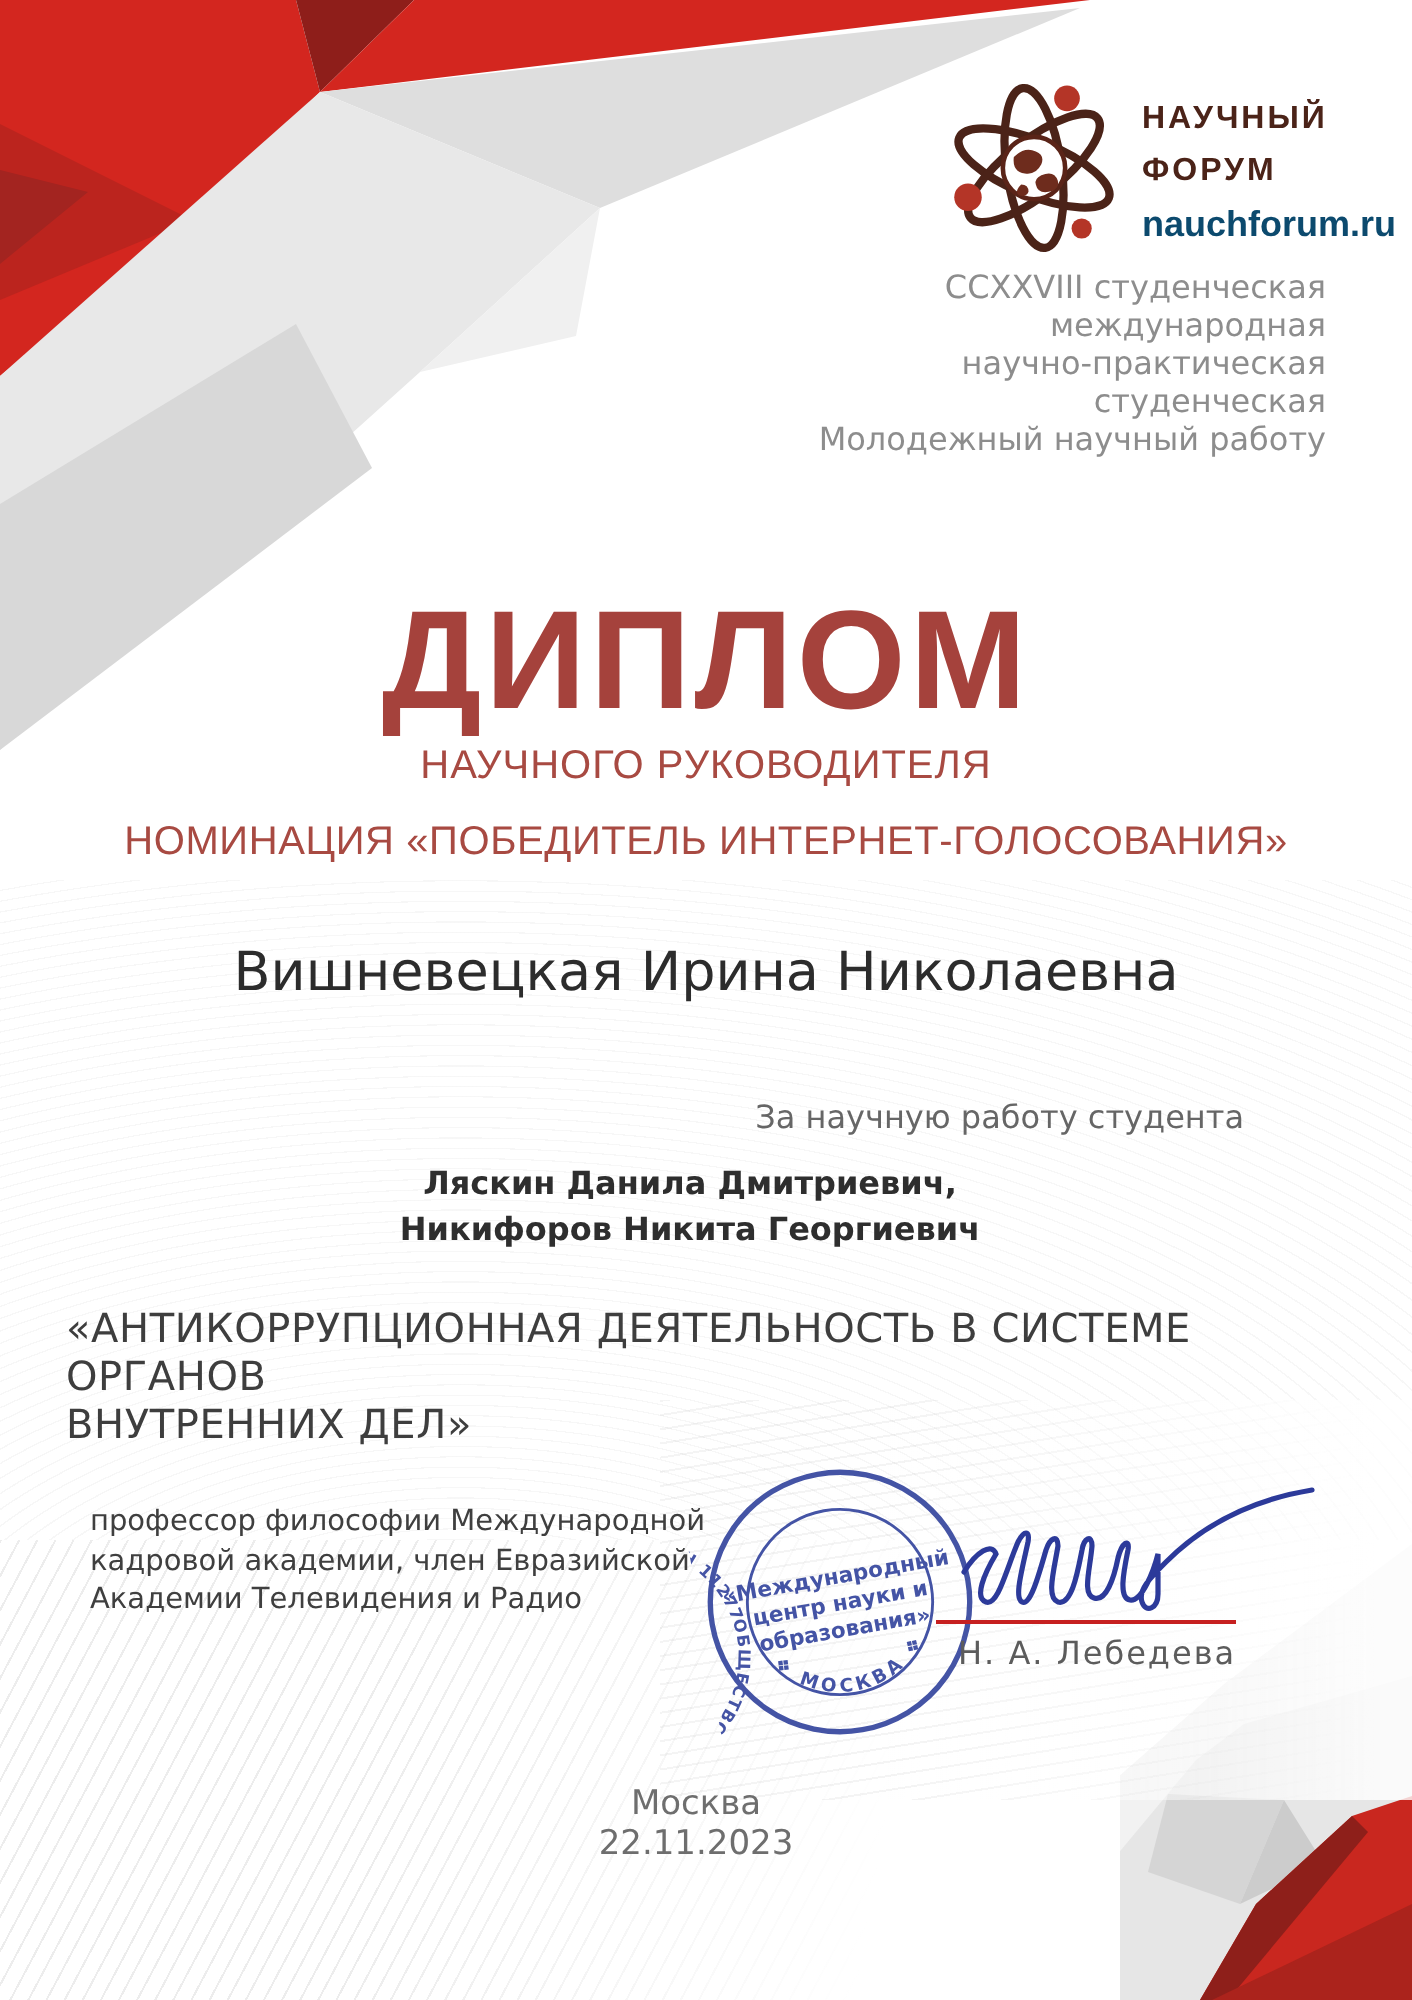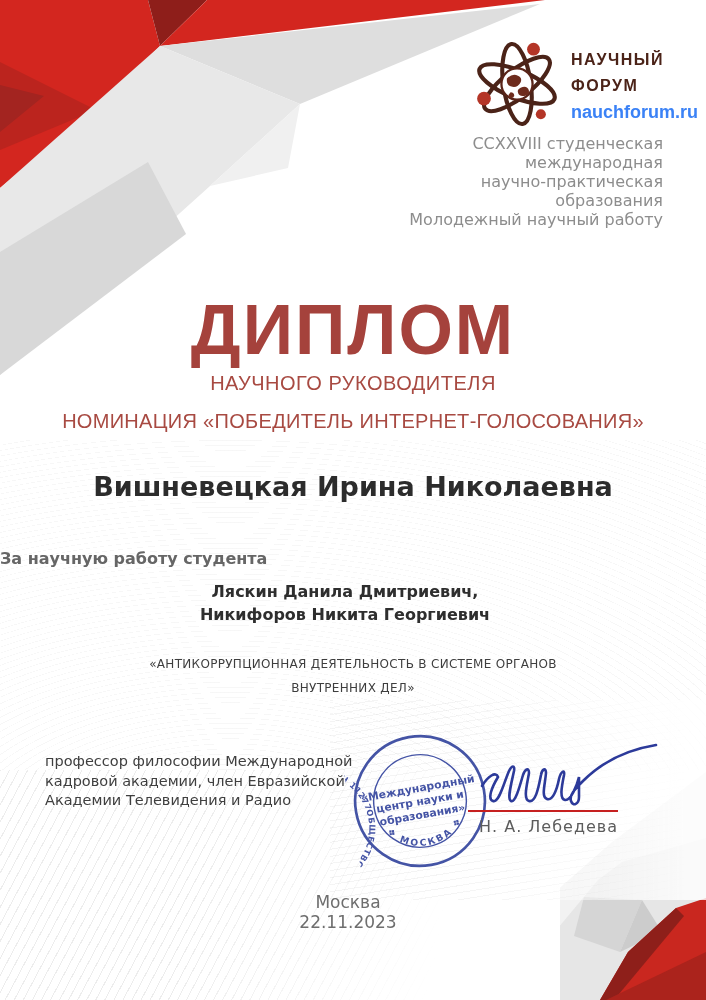--- a/index.html
+++ b/index.html
@@ -34,38 +34,38 @@
         transparent 1px, transparent 7px);
     opacity:.8;
   }
   
   .content{position:absolute;inset:0;z-index:3;}
   .logo-row{position:absolute;top:40px;right:8px;display:flex;align-items:center;gap:10px;}
   .logo-text{display:flex;flex-direction:column;line-height:1;}
   .logo-org{font-family:"Liberation Sans",sans-serif;font-weight:700;font-size:16px;
     letter-spacing:1.5px;color:#4b2318;line-height:26px;}
   .logo-site{font-family:"Liberation Sans",sans-serif;font-weight:700;font-size:18px;
-    color:#3b82f6;margin-top:4px;}
+    color:#0c4a6e;margin-top:4px;}
   .conference{position:absolute;top:134px;right:43px;text-align:right;
     font-size:16px;line-height:19px;color:#8d8d8d;}
   .heading{position:absolute;top:294px;left:0;width:706px;text-align:center;}
   .heading-title{font-family:"Liberation Sans",sans-serif;font-weight:700;font-size:70px;
     line-height:72px;letter-spacing:2px;color:#a5423c;}
   .heading-sub{font-family:"Liberation Sans",sans-serif;font-size:20px;line-height:24px;
     color:#a84a42;margin-top:5px;letter-spacing:.5px;}
   .heading-nom{font-family:"Liberation Sans",sans-serif;font-size:20px;line-height:24px;
     color:#a84a42;margin-top:14px;letter-spacing:.3px;}
   .recipient{position:absolute;top:471px;left:0;width:706px;text-align:center;
-    font-weight:700;font-size:27px;color:#2c2c2c;}
-  .for-line{position:absolute;top:549px;left:0;width:622px;text-align:left;
-    font-size:16px;color:#666666;font-weight:bold;}
+    font-weight:400;font-size:27px;color:#2c2c2c;}
+  .for-line{position:absolute;top:549px;left:0;width:622px;text-align:right;
+    font-size:16px;color:#666666;}
   .students{position:absolute;top:580px;left:0;width:690px;text-align:center;
     font-weight:700;font-size:16px;line-height:23px;color:#2e2e2e;}
-  .worktitle{position:absolute;top:652px;left:33px;width:640px;text-align:center;
-    font-size:12px;line-height:24px;color:#3e3e3e;letter-spacing:.3px;}
+  .worktitle{position:absolute;top:652px;left:33px;width:640px;text-align:left;
+    font-size:20px;line-height:24px;color:#3e3e3e;letter-spacing:.3px;}
   .credentials{position:absolute;top:752px;left:45px;width:322px;
     font-size:14.5px;line-height:19.5px;color:#3f3f3f;}
   .stamp-wrap{position:absolute;left:350px;top:731px;width:140px;height:140px;
     transform:rotate(-10deg);opacity:.95;}
   .sig-svg{position:absolute;left:478px;top:740px;width:182px;height:80px;}
   .sig-line{position:absolute;left:468px;top:810px;width:150px;height:2px;background:#c62020;}
   .sig-name{position:absolute;left:479px;top:817px;font-size:16px;letter-spacing:1px;color:#5c5c5c;}
   .footer{position:absolute;top:892px;left:0;width:696px;text-align:center;color:#6e6e6e;}
   .footer-city{font-size:17px;line-height:20px;}
   .footer-date{font-size:17px;line-height:20px;}
@@ -129,21 +129,21 @@
         <span class="logo-org">НАУЧНЫЙ</span>
         <span class="logo-org">ФОРУМ</span>
         <span class="logo-site">nauchforum.ru</span>
       </div>
     </div>
 
     <div class="conference">
       <div>CCXXVIII студенческая</div>
       <div>международная</div>
       <div>научно-практическая</div>
-      <div>образования</div>
+      <div>студенческая</div>
       <div>Молодежный научный работу</div>
     </div>
 
     <div class="heading">
       <div class="heading-title">ДИПЛОМ</div>
       <div class="heading-sub">НАУЧНОГО РУКОВОДИТЕЛЯ</div>
       <div class="heading-nom">НОМИНАЦИЯ «ПОБЕДИТЕЛЬ ИНТЕРНЕТ-ГОЛОСОВАНИЯ»</div>
     </div>
 
     <div class="recipient">Вишневецкая Ирина Николаевна</div>

